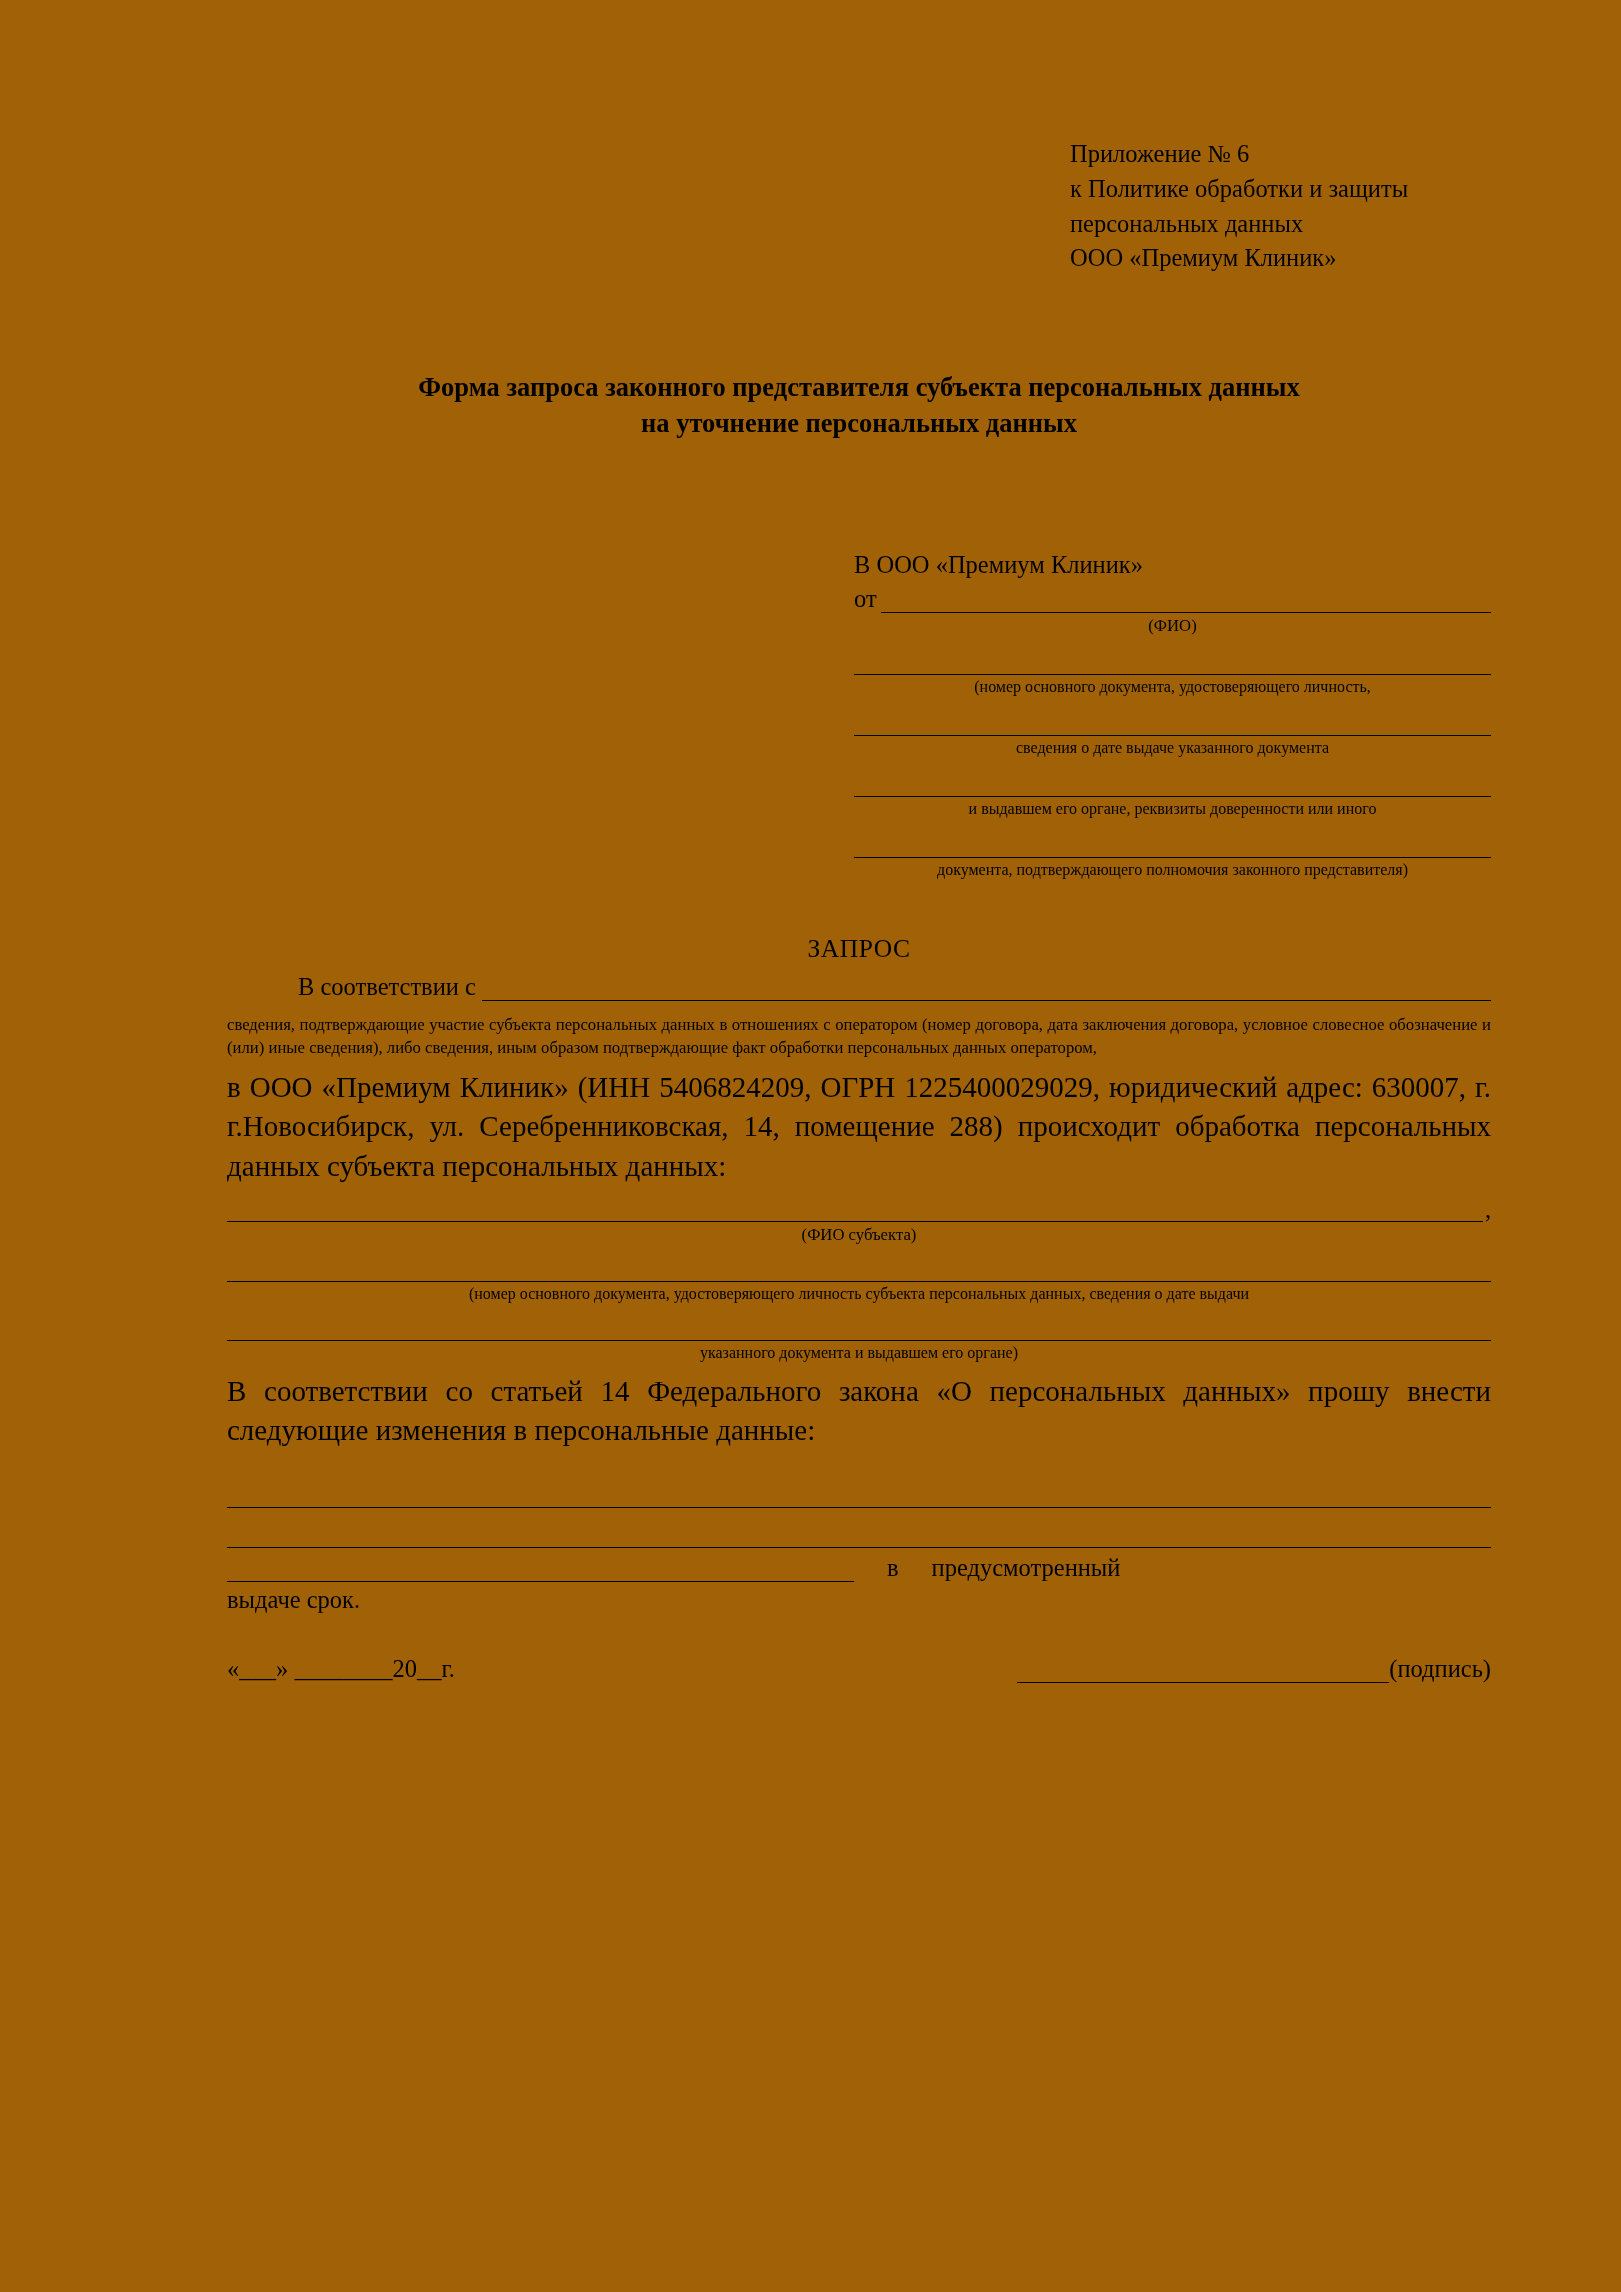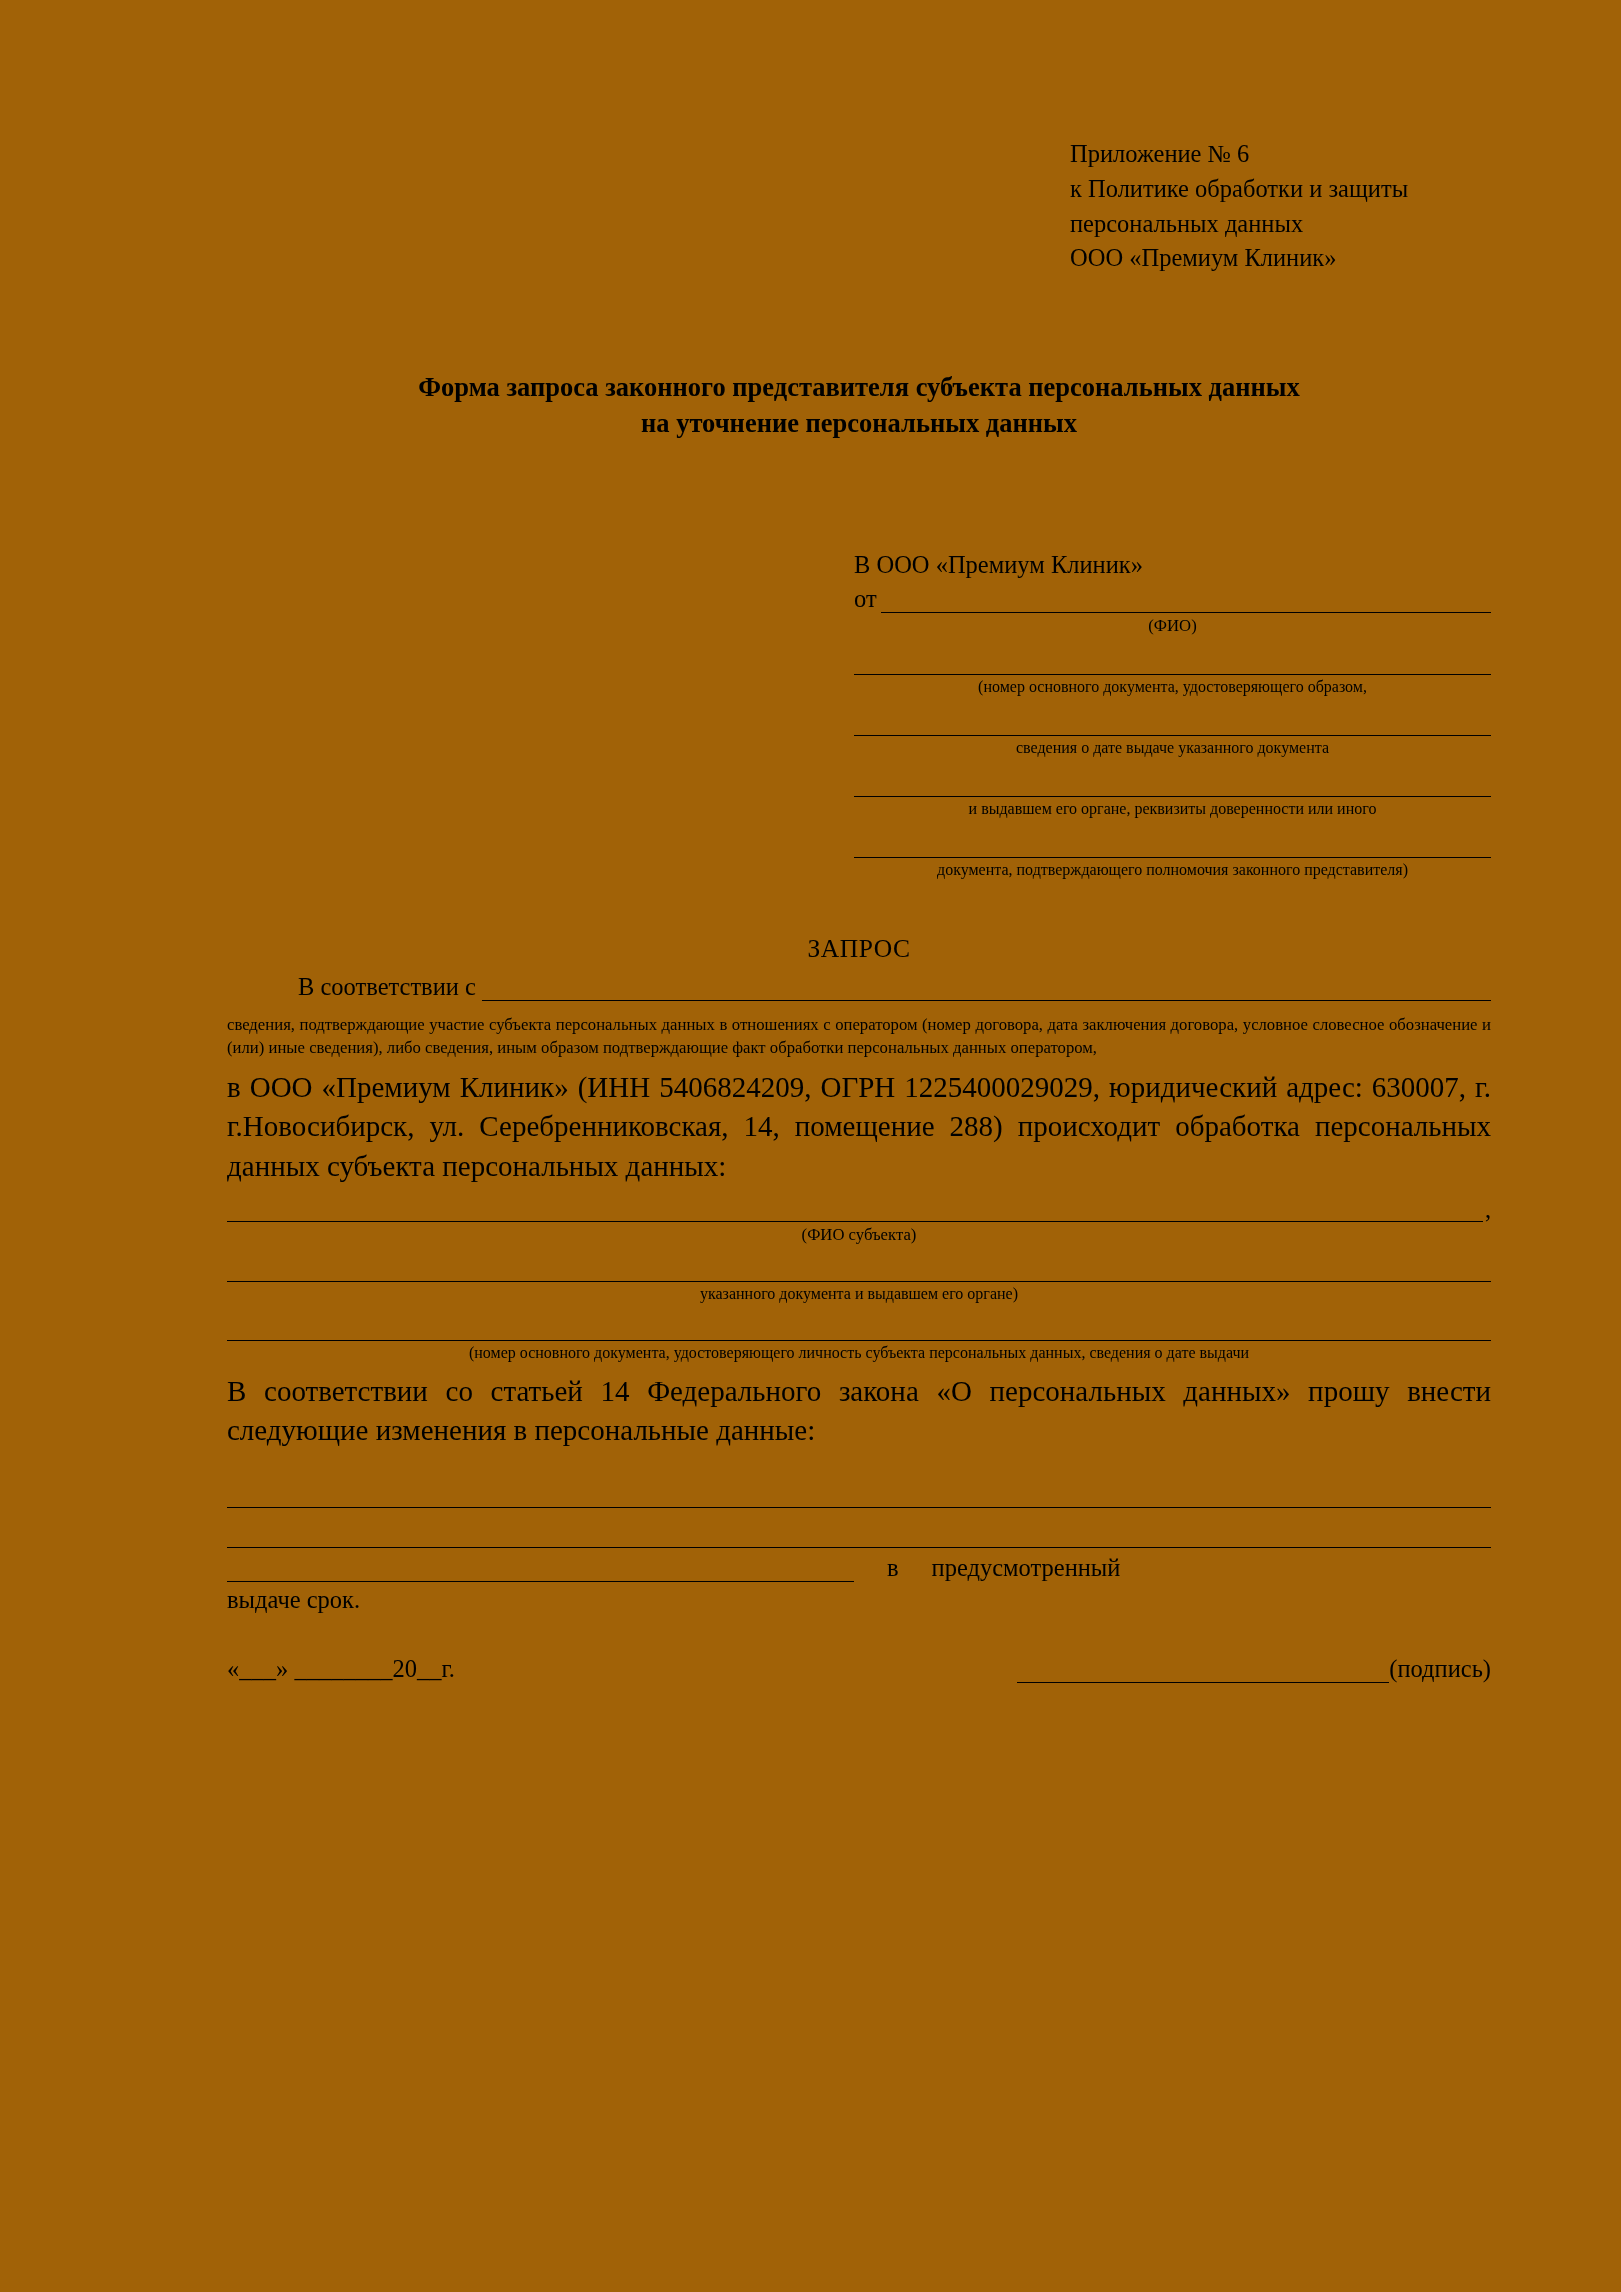--- a/index.html
+++ b/index.html
@@ -203,21 +203,21 @@
       <div class="to-line">В ООО «Премиум Клиник»</div>
 
       <div class="ot-row">
         <span class="lbl">от</span>
         <span class="rule"></span>
       </div>
       <div class="caption">(ФИО)</div>
 
       <div class="blk">
         <div class="rule-full"></div>
-        <div class="caption small">(номер основного документа, удостоверяющего образом,</div>
+        <div class="caption small">(номер основного документа, удостоверяющего личность,</div>
       </div>
 
       <div class="blk">
         <div class="rule-full"></div>
         <div class="caption small">сведения о дате выдаче указанного документа</div>
       </div>
 
       <div class="blk">
         <div class="rule-full"></div>
         <div class="caption small">и выдавшем его органе, реквизиты доверенности или иного</div>
@@ -241,26 +241,26 @@
 
     <div class="subject-rules">
       <div class="rule-with-comma">
         <span class="rule"></span>
         <span class="comma">,</span>
       </div>
       <div class="caption">(ФИО субъекта)</div>
 
       <div style="margin-top:11.8px;">
         <div class="rule-full"></div>
+        <div class="caption small">(номер основного документа, удостоверяющего личность субъекта персональных данных, сведения о дате выдачи</div>
+      </div>
+
+      <div style="margin-top:11.8px;">
+        <div class="rule-full"></div>
         <div class="caption small">указанного документа и выдавшем его органе)</div>
-      </div>
-
-      <div style="margin-top:11.8px;">
-        <div class="rule-full"></div>
-        <div class="caption small">(номер основного документа, удостоверяющего личность субъекта персональных данных, сведения о дате выдачи</div>
       </div>
     </div>
 
     <div class="para">В соответствии со статьей 14 Федерального закона «О персональных данных» прошу внести следующие изменения в персональные данные:</div>
 
     <div class="blanks">
       <div class="blank-line"></div>
       <div class="blank-line"></div>
     </div>
 

